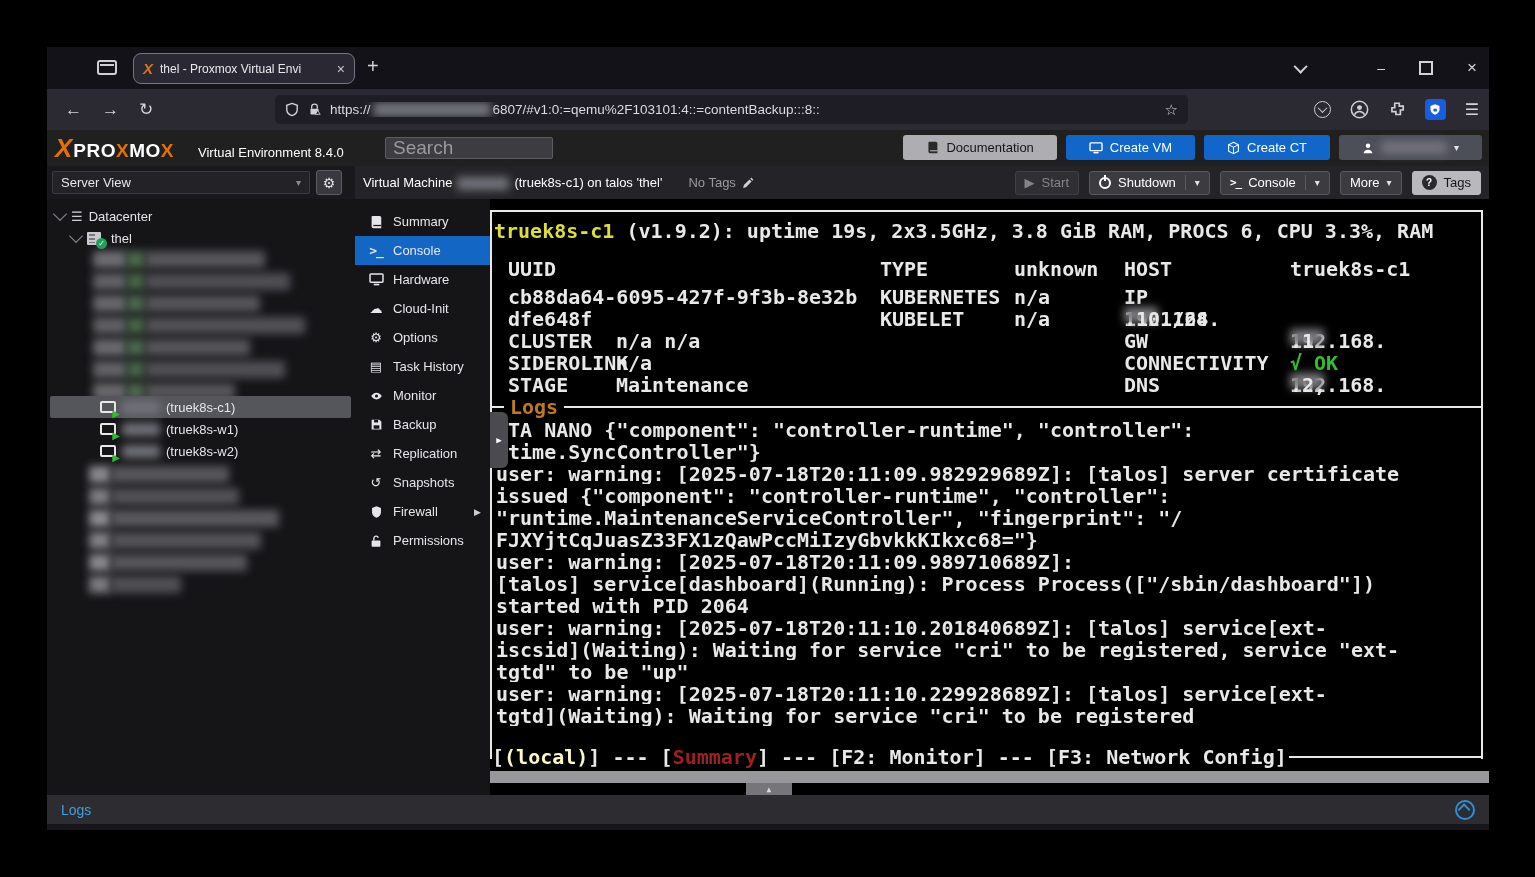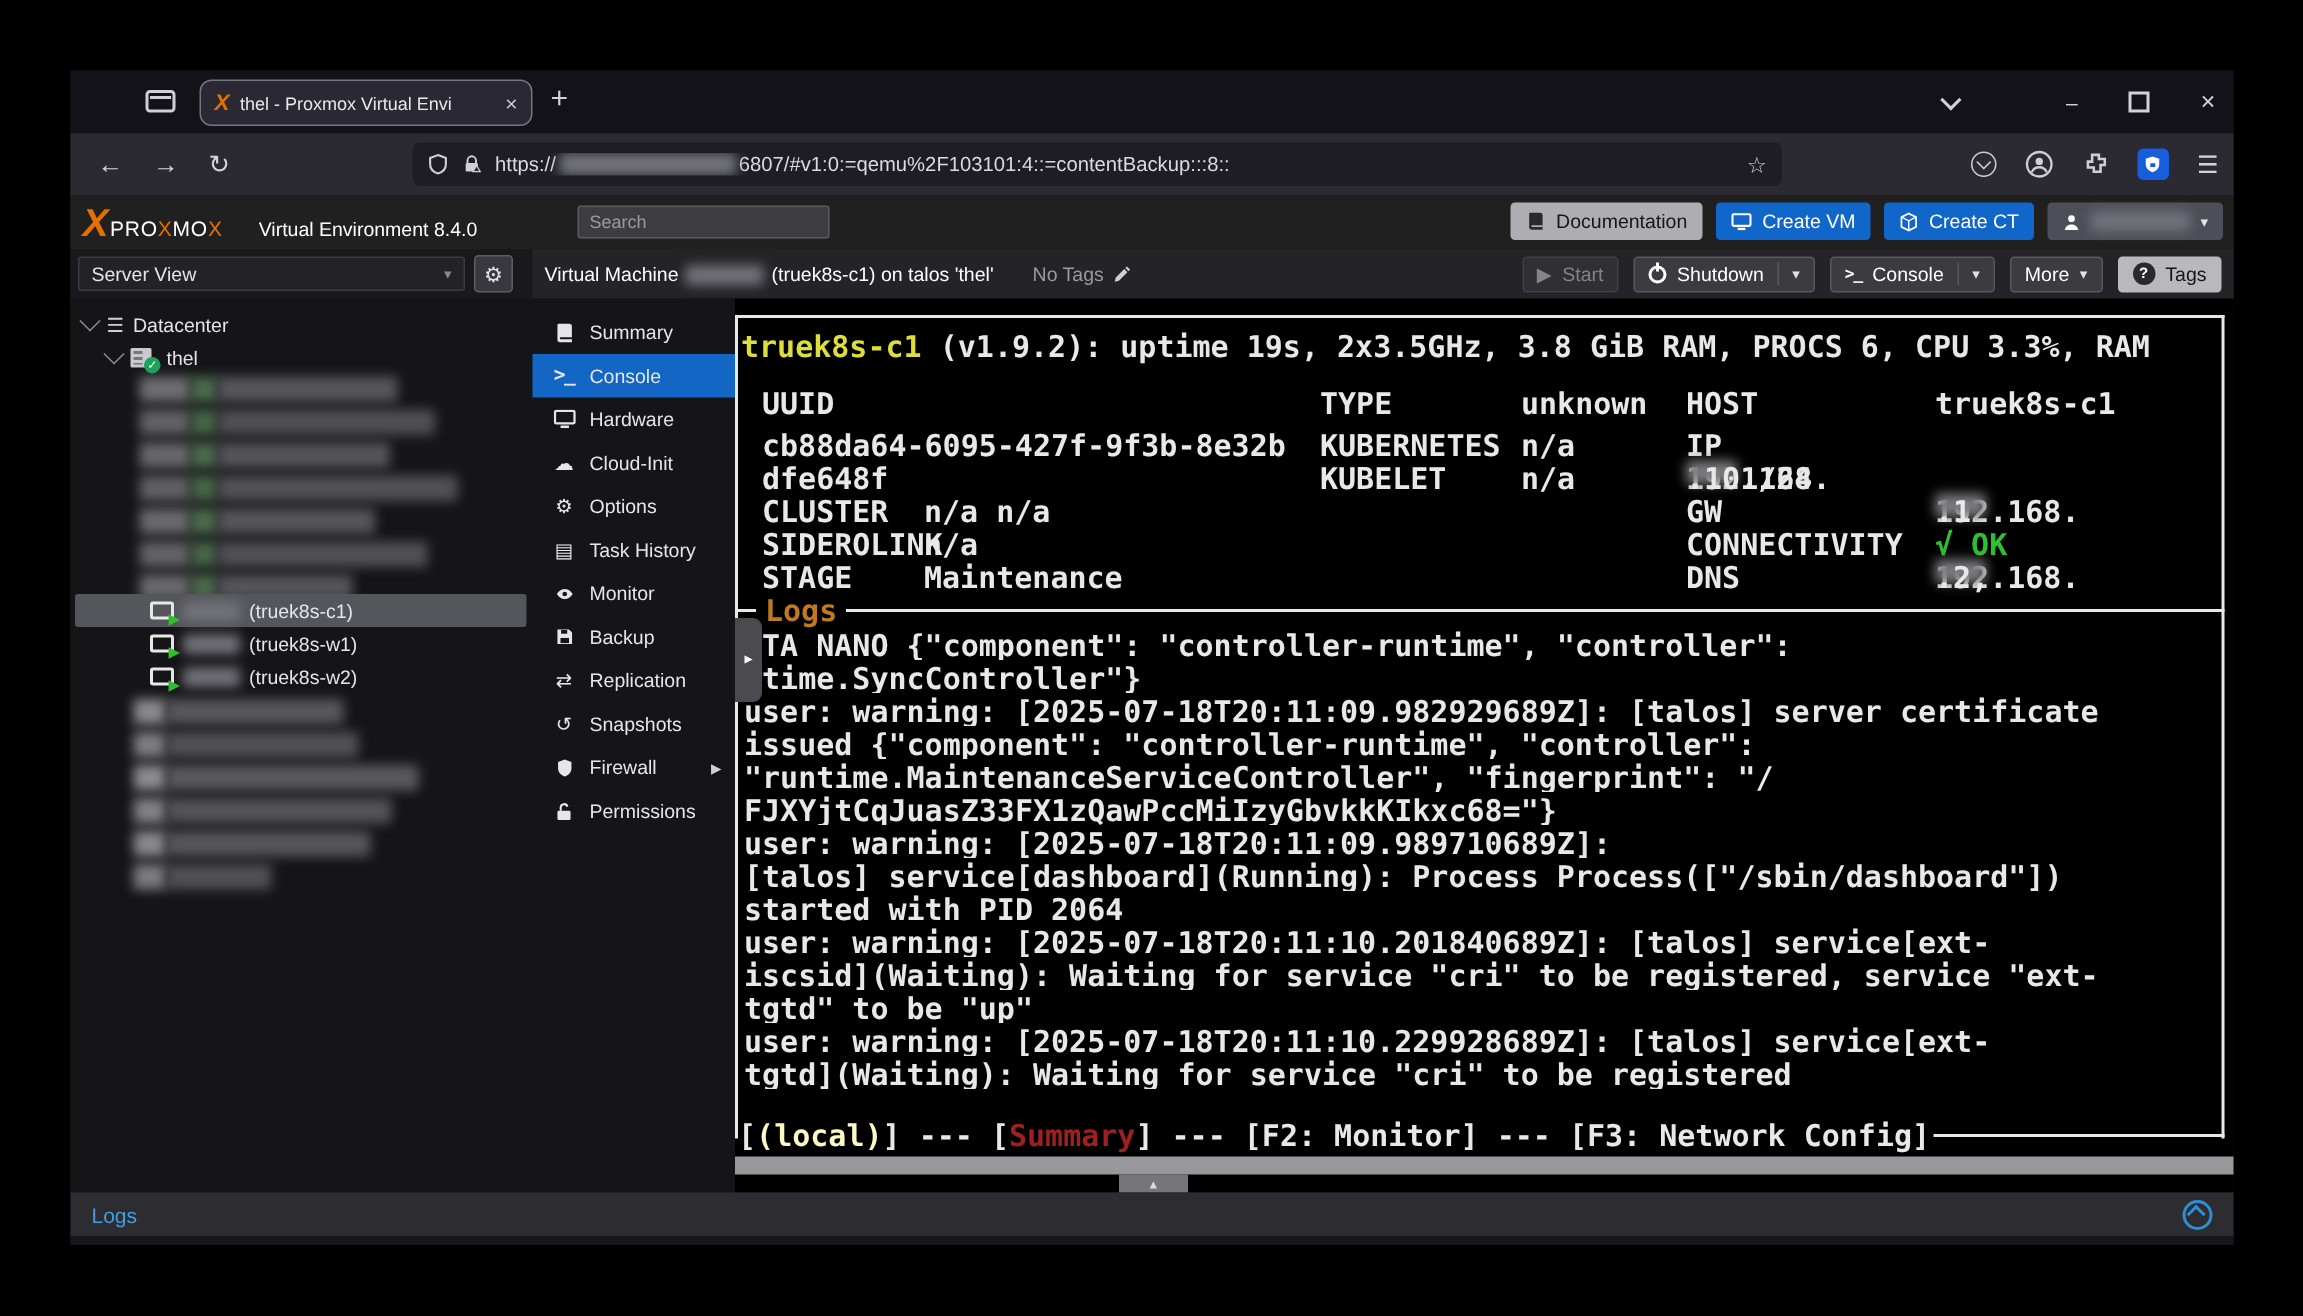--- a/index.html
+++ b/index.html
@@ -34,27 +34,27 @@
   .nav-right{position:absolute;right:10px;top:42px;height:41px;display:flex;align-items:center;gap:19px}
   .circle-ic{width:17px;height:17px;border:1.7px solid #cfcfd6;border-radius:50%;display:flex;align-items:center;justify-content:center;box-sizing:border-box}
   .pocket-chev{width:6px;height:6px;border-left:1.7px solid #cfcfd6;border-bottom:1.7px solid #cfcfd6;transform:rotate(-45deg) translate(1px,-1px)}
   .bw{width:21px;height:21px;background:#175ddc;border-radius:4px;display:flex;align-items:center;justify-content:center}
   .hamb{font-size:16px;color:#d4d4dc}
 
   
   .pveh{position:absolute;left:0;top:83px;width:100%;height:36px;background:#202020;display:flex;align-items:center}
   .brand{display:flex;align-items:baseline;margin-left:8px}
   .brand-bigx{color:#e57000;font-weight:900;font-size:26px;font-style:italic;line-height:26px;margin-right:1px}
-  .brand-word{font-weight:normal;font-size:14px;letter-spacing:.5px;color:#fff}
+  .brand-word{font-weight:bold;font-size:19px;letter-spacing:.5px;color:#fff}
   .brand-word .ox{color:#e57000}
   .brand-sub{color:#fff;font-size:13px;margin-left:24px}
-  .pve-search{position:absolute;left:338px;top:7px;width:168px;height:22px;background:#3d3d41;border:1px solid #5c5c60;border-radius:2px;color:#ccc;font-size:12px;padding:0 7px;box-sizing:border-box;outline:none}
+  .pve-search{position:absolute;left:338px;top:7px;width:168px;height:22px;background:#3d3d41;border:1px solid #5c5c60;border-radius:2px;color:#ccc;font-size:19px;padding:0 7px;box-sizing:border-box;outline:none}
   .pve-search::placeholder{color:#9a9a9e}
   .hdr-right{position:absolute;right:7px;top:5px;display:flex;gap:9px;align-items:center}
-  .btn{height:25px;display:flex;align-items:center;gap:7px;padding:0 10px;border-radius:3px;font-size:13px;box-sizing:border-box}
+  .btn{height:25px;display:flex;align-items:center;gap:7px;padding:0 23px;border-radius:3px;font-size:13px;box-sizing:border-box}
   .btn-gray{background:#aeaeb2;color:#161616}
   .btn-blue{background:#1166c9;color:#fff}
   .btn-user{background:#4c4f58;color:#fff;min-width:100px}
   .user-blur{width:66px;height:13px}
   .caret{font-size:10px;color:inherit;opacity:.85}
 
   
   .sbh{position:absolute;left:0;top:119px;width:308px;height:33px;background:#19191d;display:flex;align-items:center;padding-left:5px;box-sizing:border-box}
   .sv-combo{width:258px;height:23px;background:#222227;border:1px solid #3b3b41;border-radius:2px;display:flex;align-items:center;padding:0 8px;box-sizing:border-box;color:#e6e6ea;font-size:13px}
   .sv-combo .caret{margin-left:auto;color:#9a9aa0}

